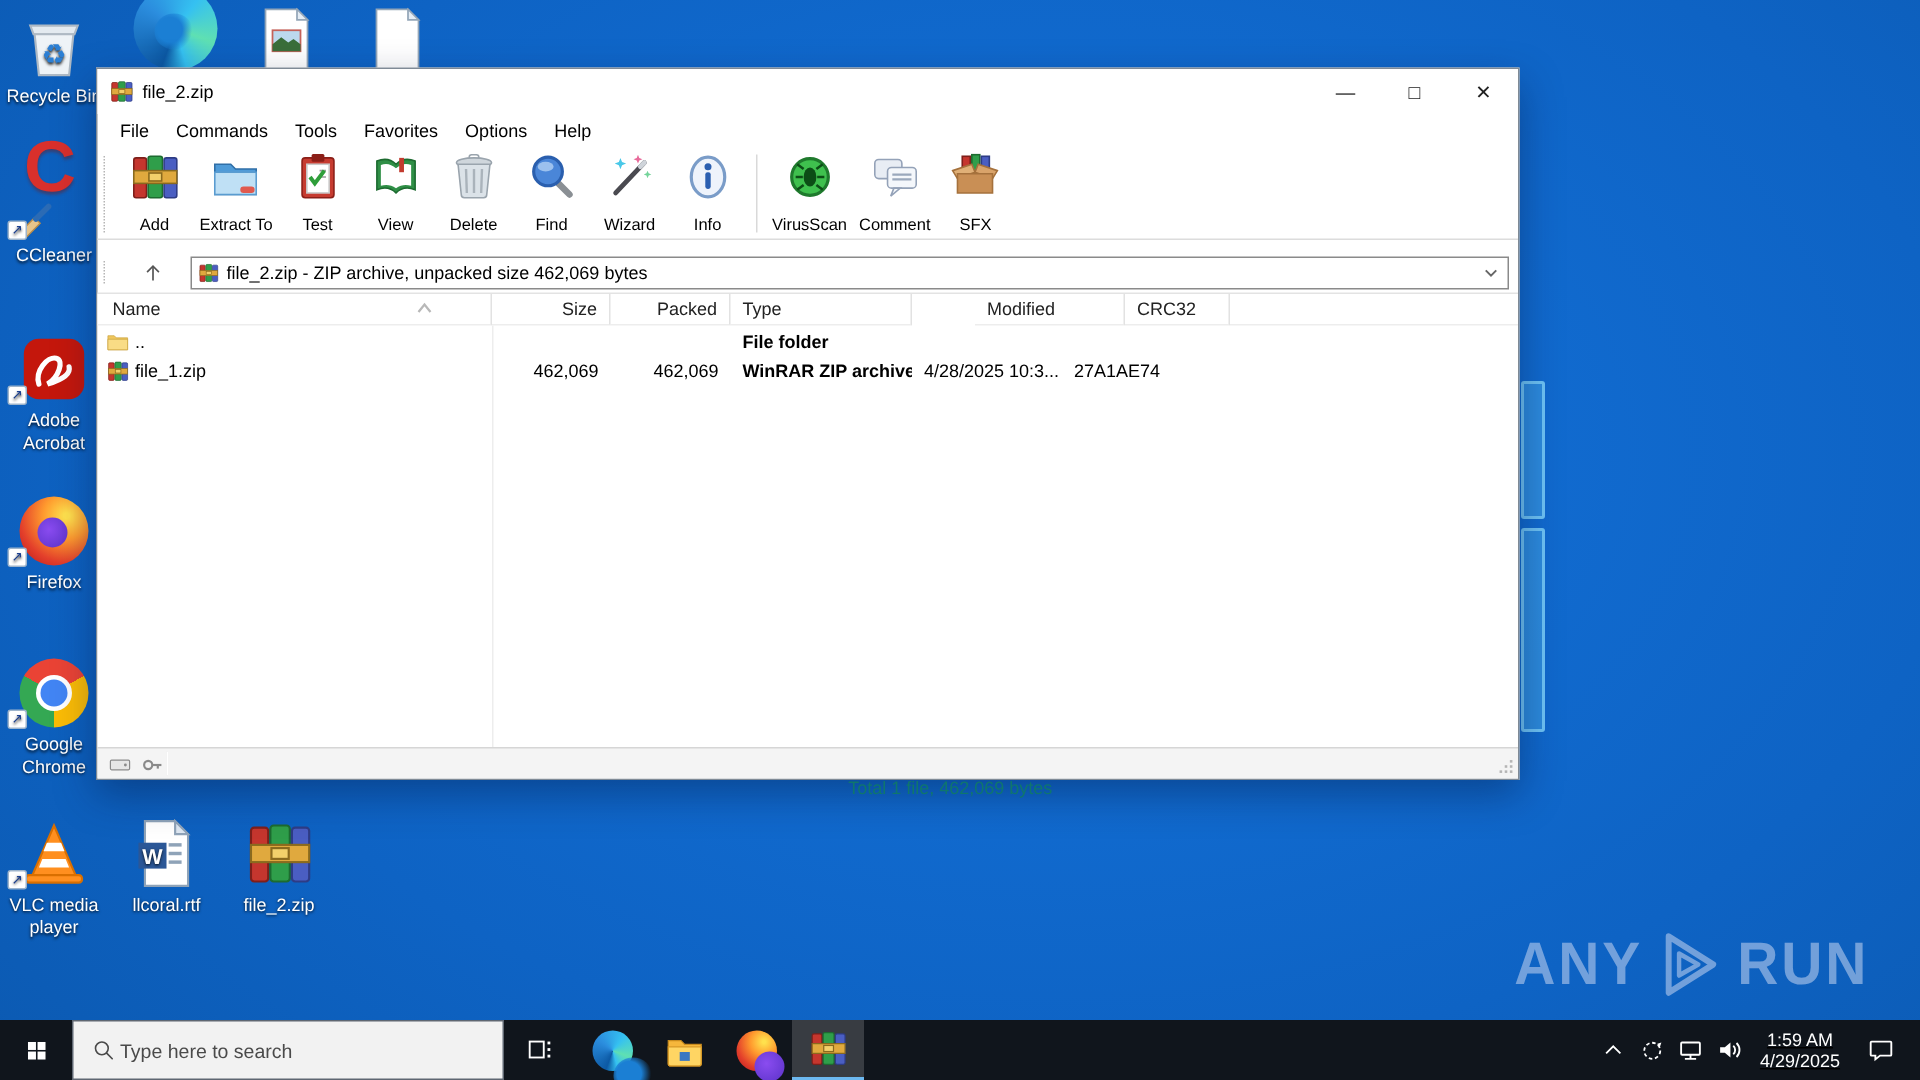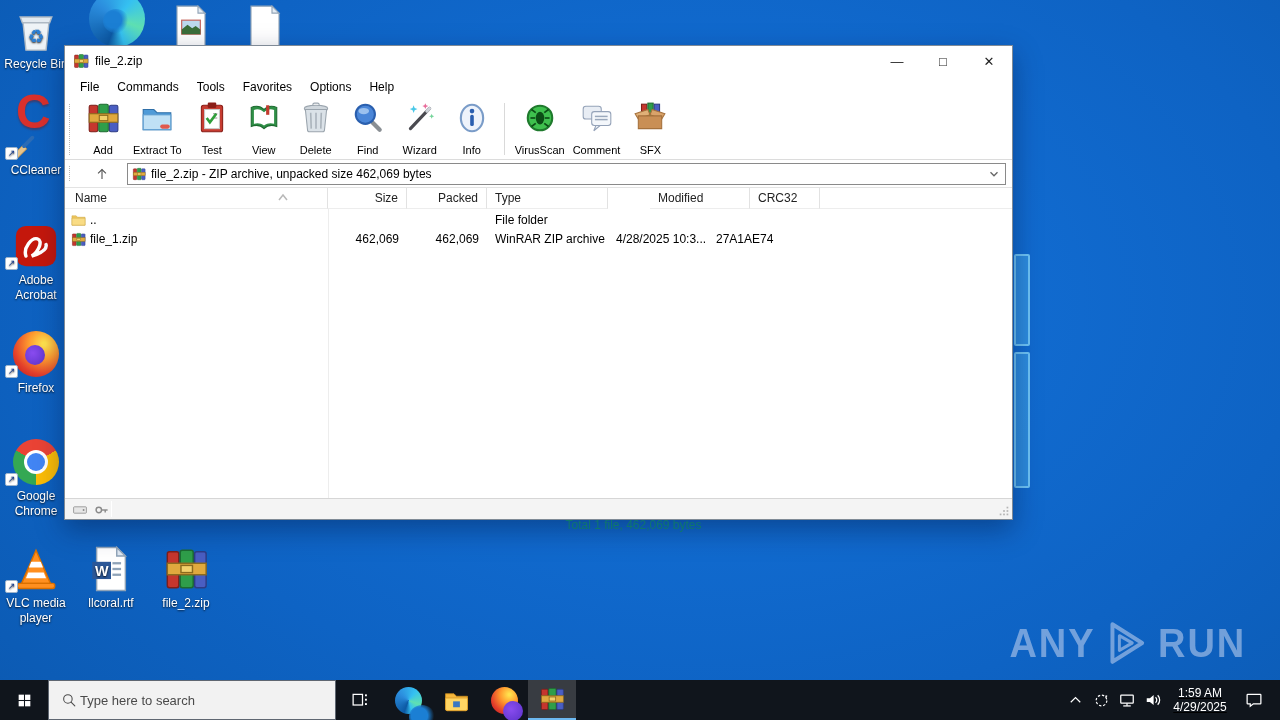--- a/index.html
+++ b/index.html
@@ -44,21 +44,21 @@
   .win-controls { margin-left:auto; display:flex; height:100%; }
   .wc { width:46px; height:100%; display:flex; align-items:center; justify-content:center; font-size:13px; color:#222; }
   .menubar { height:22px; display:flex; align-items:center; padding-left:6px; flex:none; }
   .menubar span { padding:0 9px; }
   .toolbar { height:62px; border-bottom:1px solid #dcdcdc; display:flex; align-items:flex-start; padding:2px 2px 0 2px; flex:none; }
   .gripper { width:4px; align-self:stretch; border-left:1px dotted #b5b5b5; margin:4px 4px 4px 2px; }
   .tb { min-width:52px; padding:1px 4px 0 4px; display:flex; flex-direction:column; align-items:center; }
   .tb .tbi { width:34px; height:34px; }
   .tb .tbl { font-size:11px; margin-top:9px; white-space:nowrap; }
   .tsep { width:1px; background:#d9d9d9; height:52px; margin:3px 6px 0 6px; }
-  .addressrow { height:28px; display:flex; align-items:center; padding:2px 6px 2px 2px; gap:12px; border-bottom:1px solid #e3e3e3; flex:none; }
+  .addressrow { height:28px; display:flex; align-items:center; padding:2px 6px 2px 2px; gap:12px; border-bottom:1px solid #e3e3e3; flex:none;margin-top:8px; }
   .upbtn { width:26px; height:22px; display:flex; align-items:center; justify-content:center; }
   .combo { flex:1; height:22px; border:1px solid #8a8a8a; background:#fff; display:flex; align-items:center; padding:0 4px; gap:5px; }
   .combo .ctext { flex:1; white-space:nowrap; overflow:hidden; }
 
   
   .list { flex:1; position:relative; background:#fff; overflow:hidden; }
   .colline { position:absolute; left:263px; top:0; bottom:0; width:1px; background:#ededed; }
   .lheader { display:flex; height:21px; line-height:21px; color:#222; position:relative; background:#fff; }
   .lheader .hc { border-right:1px solid #e2e2e2; border-bottom:1px solid #ededed; padding:0 8px; white-space:nowrap; overflow:hidden; }
   .hc.c-name { width:263px; padding-left:10px; }
@@ -67,21 +67,21 @@
   .hc.c-type { width:121px; }
   .hc.c-mod { width:100px;margin-left:42px; }
   .hc.c-crc { width:70px; }
   .hc.c-fill { flex:1; border-right:none; }
   .sortchev { position:absolute; left:210px; top:2px; }
   .lrow { display:flex; height:19px; line-height:19px; align-items:center; }
   .lrow .rc { padding:0 8px; white-space:nowrap; overflow:hidden; }
   .rc.c-name { width:263px; padding-left:6px; display:flex; align-items:center; gap:4px; }
   .rc.c-size { width:79px; text-align:right; display:block; }
   .rc.c-packed { width:80px; text-align:right; display:block; }
-  .rc.c-type { width:121px; }
+  .rc.c-type { width:121px;font-weight:bold; }
   .rc.c-mod { width:100px; }
   .rc.c-crc { width:70px; }
 
   .statusbar { height:21px; border-top:1px solid #d6d6d6; background:#f4f4f4; position:relative; flex:none; }
   .sb-icons { position:absolute; left:6px; top:3px; display:flex; gap:5px; align-items:center; }
   .sb-div { position:absolute; left:46px; top:2px; bottom:2px; width:1px; background:#dadada; border-right:1px solid #fff; }
   .sb-text { position:absolute; left:190px; right:0; top:16px; height:21px; line-height:20px; text-align:center; color:#0f766e; }
   .sb-grip { position:absolute; right:2px; bottom:2px; }
 
   

